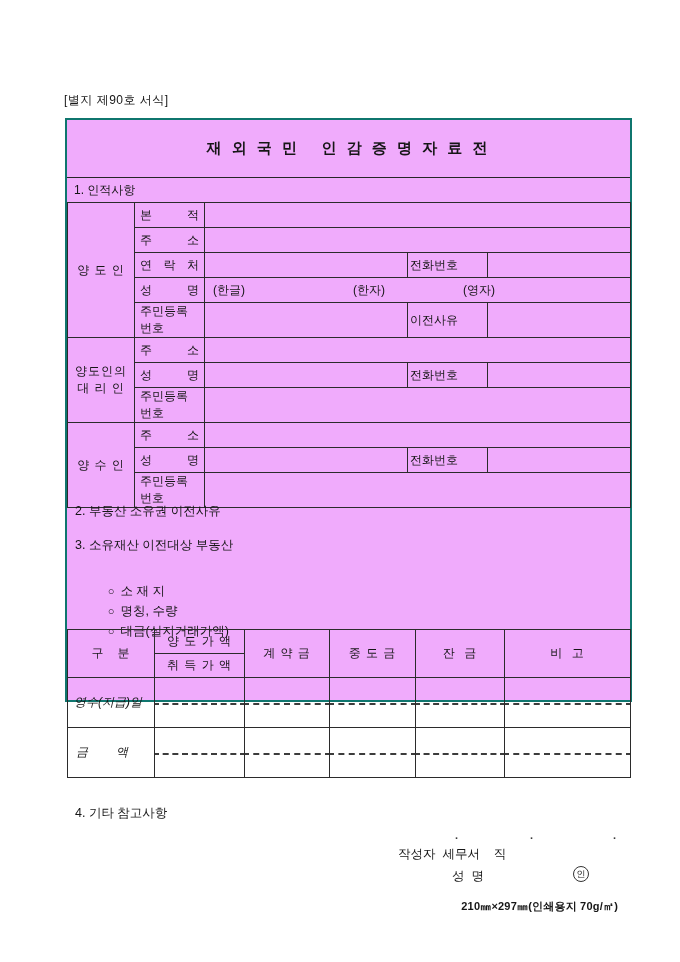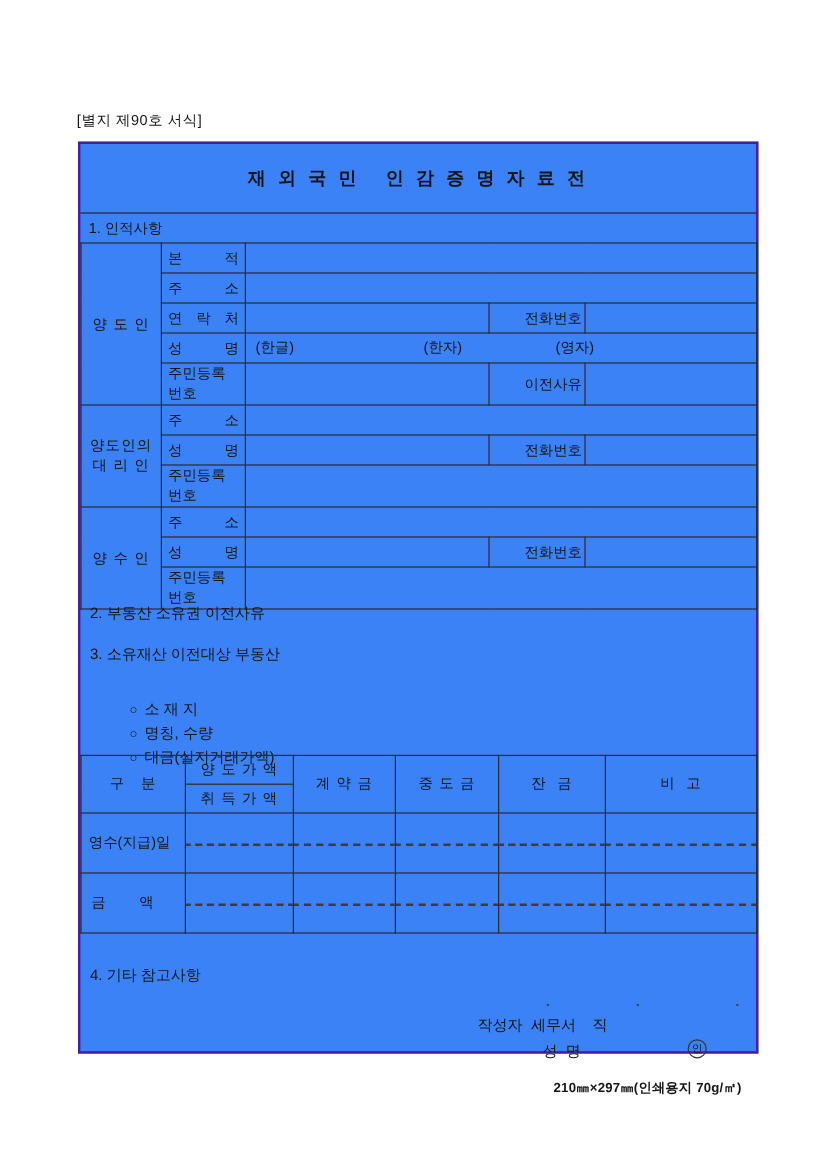--- a/index.html
+++ b/index.html
@@ -7,22 +7,22 @@
   body {
     position:relative;
     font-family:"Liberation Sans","DejaVu Sans",sans-serif;
     color:#161616;
   }
   .pre { white-space:pre;text-align:center; }
 
   .form-label { position:absolute; left:64px; top:92px; font-size:12px; letter-spacing:0.5px; }
 
   .outer {
-    position:absolute; left:65px; top:118px; width:567px; height:760px;
-    border:2px solid #4c1d95; background:#3b82f6;
+    position:absolute; left:65px; top:118px; width:567px; height:584px;
+    border:2px solid #0f766e; background:#f0abfc;
   }
 
   
   .title-row {
     position:absolute; top:0; left:0; width:563px; height:58px;
     border-bottom:1px solid #262626;
     display:flex; align-items:center; justify-content:center;
   }
   .title-text { font-size:15px; font-weight:bold; letter-spacing:3px; white-space:pre; }
 
@@ -32,42 +32,42 @@
     line-height:24px; padding-left:7px; font-size:12px;
   }
 
   table { border-collapse:collapse; table-layout:fixed; width:563px; font-size:12px; }
   td { border:1px solid #2b2b2b; padding:0 4px; overflow:hidden; }
 
   .personal { position:absolute; top:82px; left:0; }
   .personal td { height:25px; }
   .group-cell { text-align:center; letter-spacing:1px; }
   .jlabel { text-align:justify; text-align-last:justify; padding:0 5px;margin-top:26px; }
-  .clabel { text-align:right; padding:0 2px; }
+  .clabel { text-align:left; padding:0 2px; }
   .name-cell { position:relative; }
   .name-cell .hint { position:absolute; top:50%; transform:translateY(-50%); }
   .hint-hangul { left:8px; }
   .hint-hanja { left:148px; }
   .hint-yeongja { left:258px; }
 
   
   .free-block { position:absolute; top:357px; left:0; width:563px; height:152px; font-size:12.5px; }
   .free-block .line { position:absolute; left:8px; white-space:pre; }
   .l-sec2 { top:26px; }
   .l-sec3 { top:60px; }
   .l-b1 { top:92px; left:20px !important; }
   .l-b2 { top:112px; left:20px !important; }
   .l-b3 { top:132px; left:20px !important; }
   .bullet { margin-right:6px; font-size:11px; }
 
   
   .payment { position:absolute; top:509px; left:0; }
   .payment td { text-align:center; }
   .payment .hrow td { height:24px; letter-spacing:1px; white-space:pre; }
-  .payment .drow td { height:50px; }
+  .payment .drow td { height:50px;font-style:italic; }
   .rowlabel { text-align:left !important; padding-left:6px; white-space:pre; }
   .rowlabel-j { text-align:justify !important; text-align-last:justify; padding:0 26px 0 8px; }
   .dash-cell { position:relative; }
   .dashline {
     position:absolute; left:-2px; right:-2px; top:50%;
     border-top:2px dashed #3c3c3c;
   }
 
   
   .bottom-block { position:absolute; top:657px; left:0; width:563px; height:114px; font-size:12.5px; }

